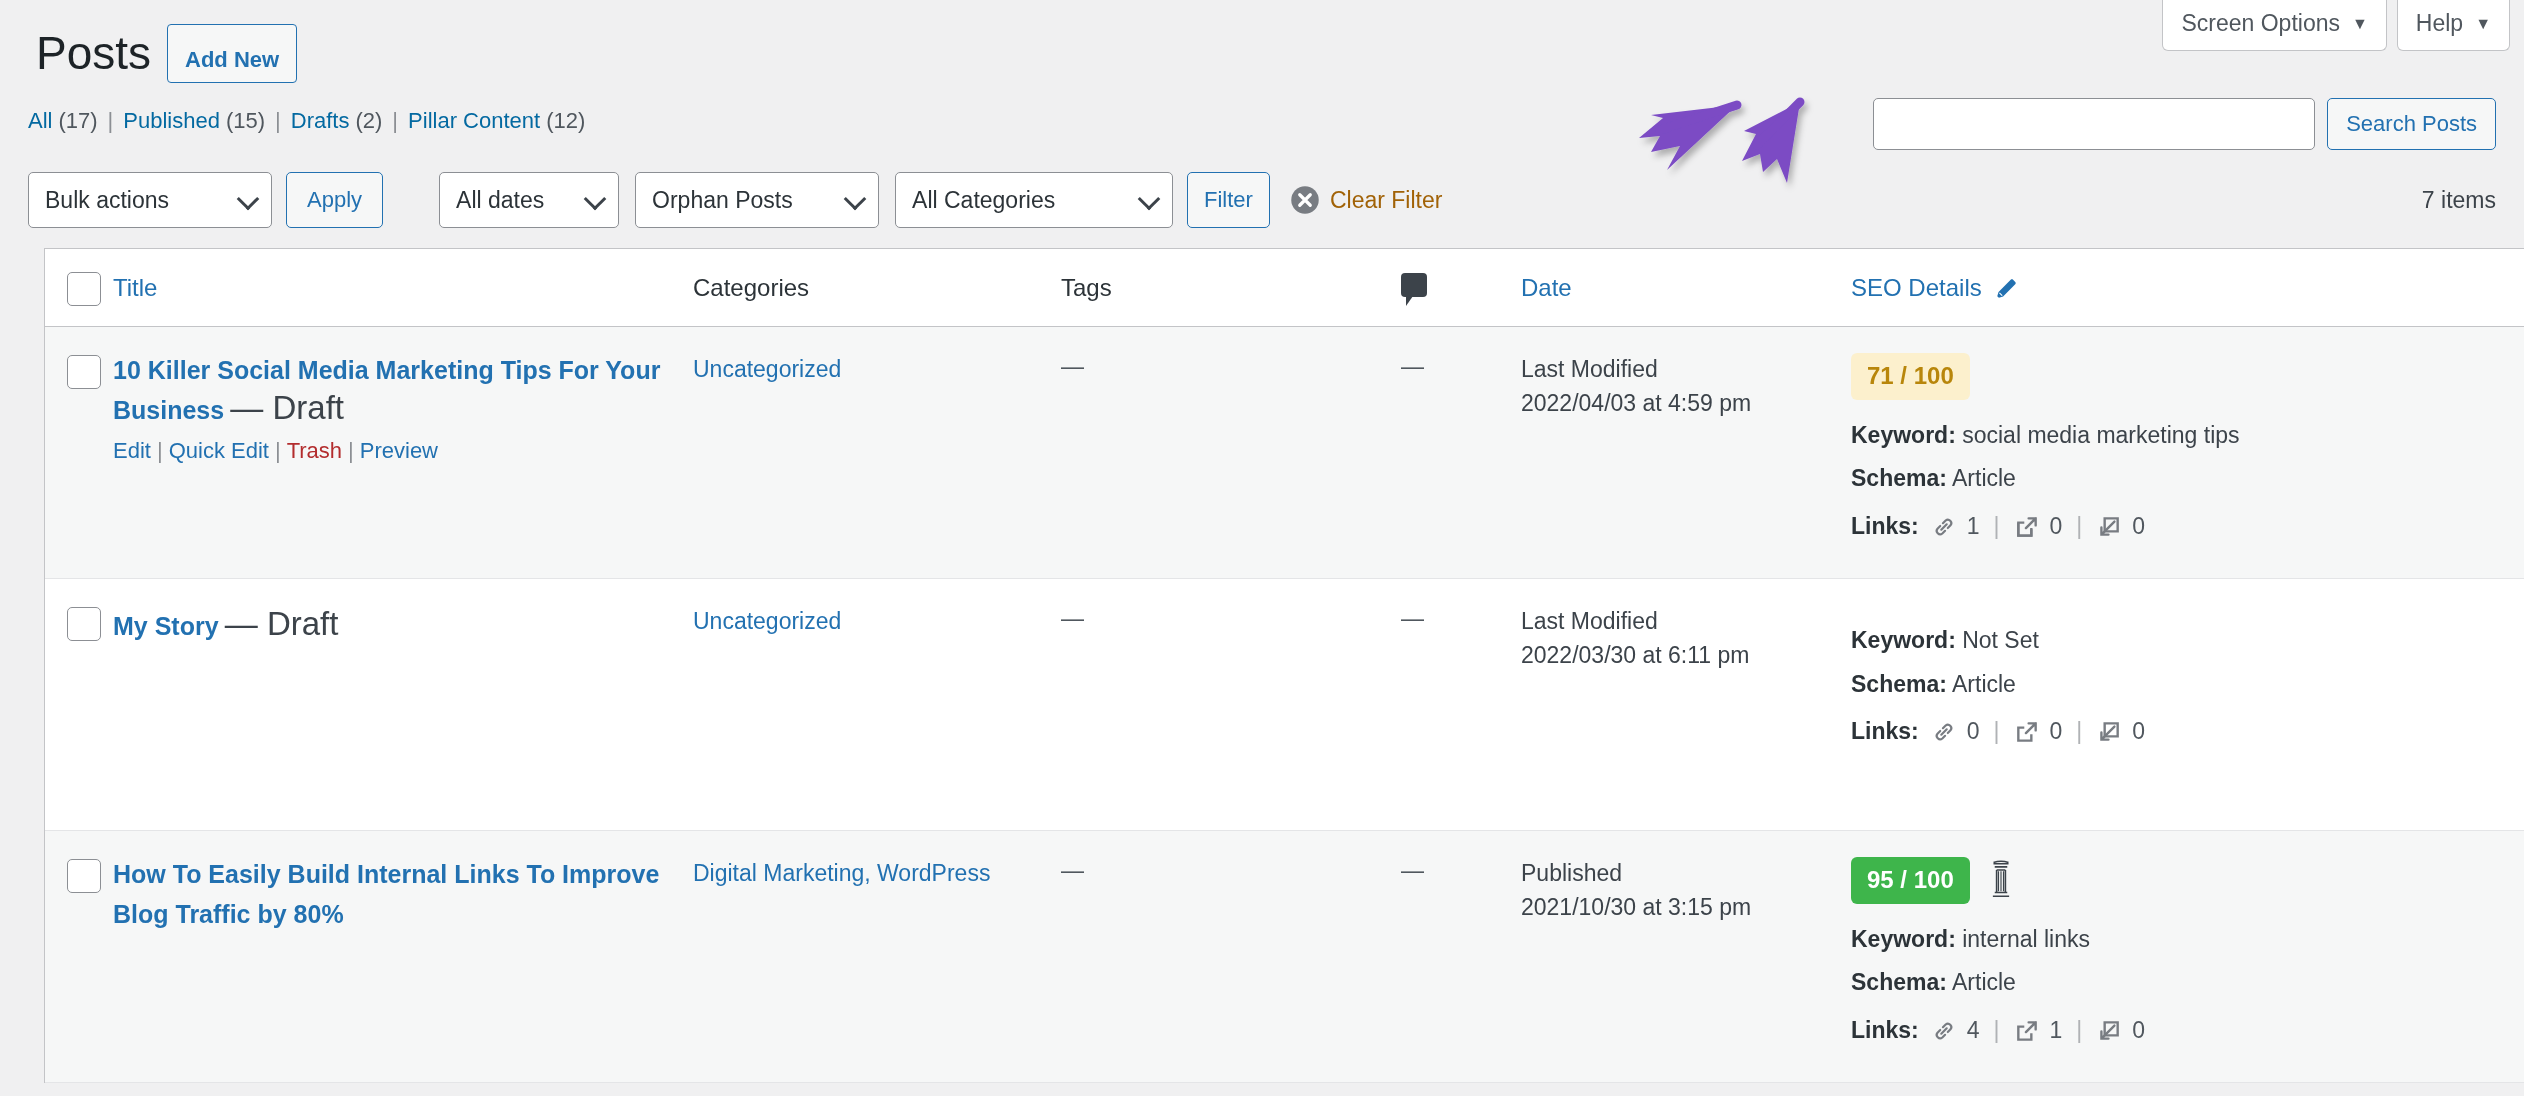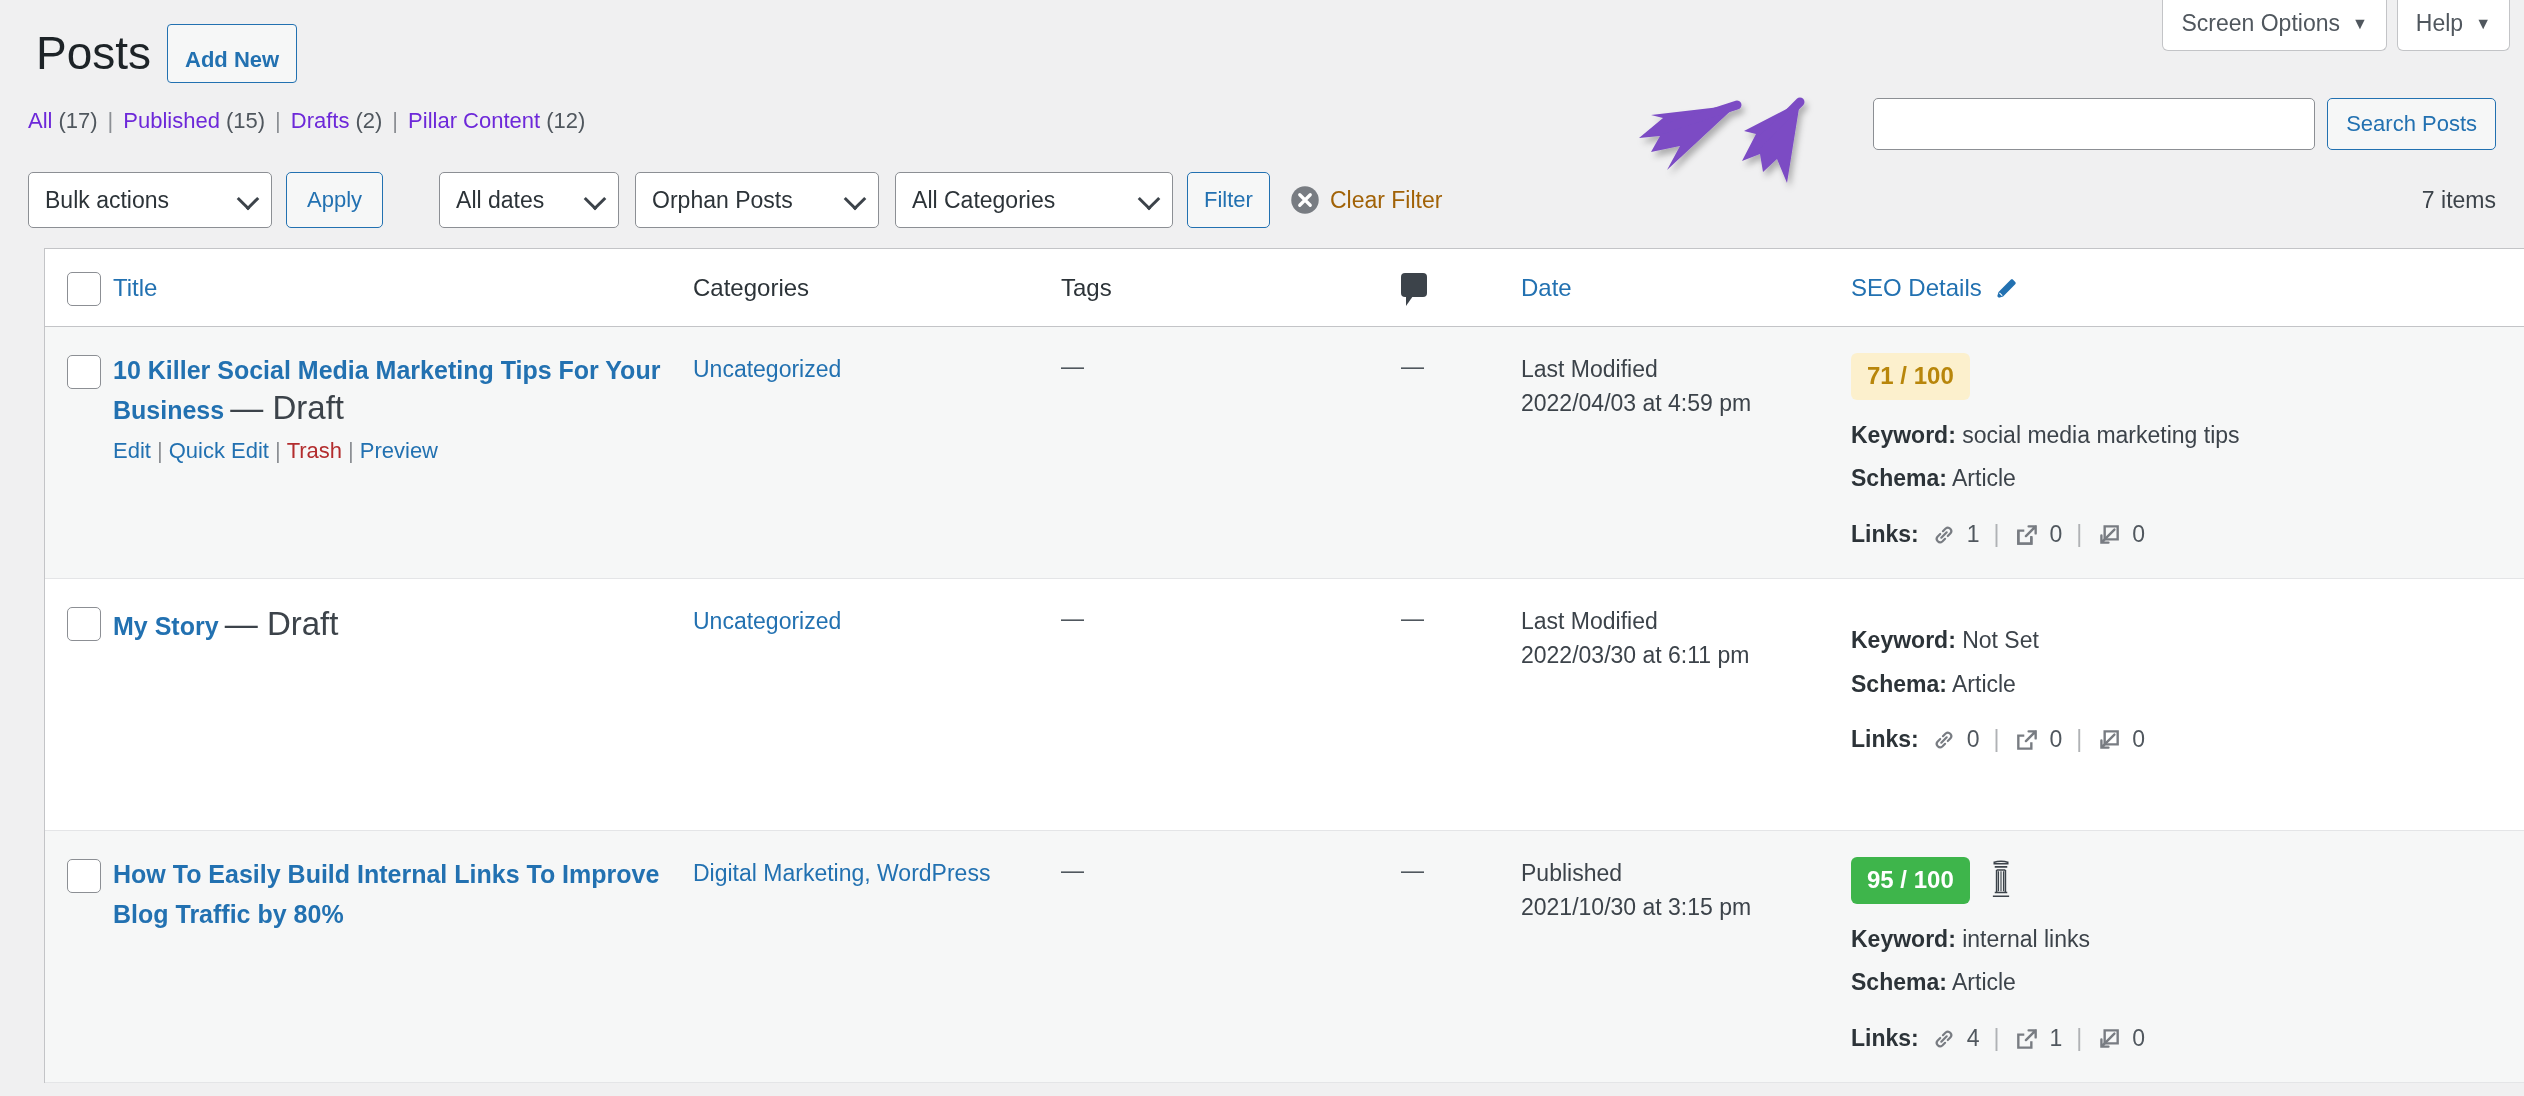--- a/index.html
+++ b/index.html
@@ -69,21 +69,21 @@
 
   
   .subsubsub {
     position: absolute;
     left: 28px; top: 108px;
     font-size: 22px;
     color: #50575e;
     display: flex;
     align-items: baseline;
   }
-  .subsubsub a { color: #6d28d9; text-decoration: none; cursor: pointer; }
+  .subsubsub a { color: #0369a1; text-decoration: none; cursor: pointer; }
   .subsubsub .count { color: #50575e; margin-left: 6px; }
   .subsubsub .sep { color: #8c8f94; margin: 0 10px; }
 
   
   .tablenav {
     position: absolute;
     left: 28px; top: 172px;
     width: 2468px;
     height: 56px;
     display: flex;
@@ -323,21 +323,21 @@
     line-height: 1.2;
   }
   .score-yellow { background: #fcf0cd; color: #b8860b; }
   .score-gray   { background: #e0e0e0; color: #4b4b4b; font-weight: 400; }
   .score-green  { background: #3eb54b; color: #ffffff; }
 
   .pillar-icon { width: 26px; height: 40px; }
 
   .seo-meta { font-size: 23px; color: #3c434a; margin-top: 18px; line-height: 1.55; }
   .seo-meta b { font-weight: 700; color: #2c3338; }
-  .links-row { display: flex; align-items: center; gap: 0; margin-top: 24px; font-size: 23px; }
+  .links-row { display: flex; align-items: center; gap: 0; margin-top: 16px; font-size: 23px; }
   .links-row .lbl { font-weight: 700; color: #2c3338; margin-right: 12px; }
   .links-row .licon { width: 26px; height: 26px; margin-right: 10px; }
   .links-row .lval { color: #50575e; margin-right: 14px; }
   .links-row .lsep { color: #b0b2b5; margin-right: 14px; }
 </style>
 </head>
 <body>
 
 <div class="screen-meta">
   <div class="meta-btn">

